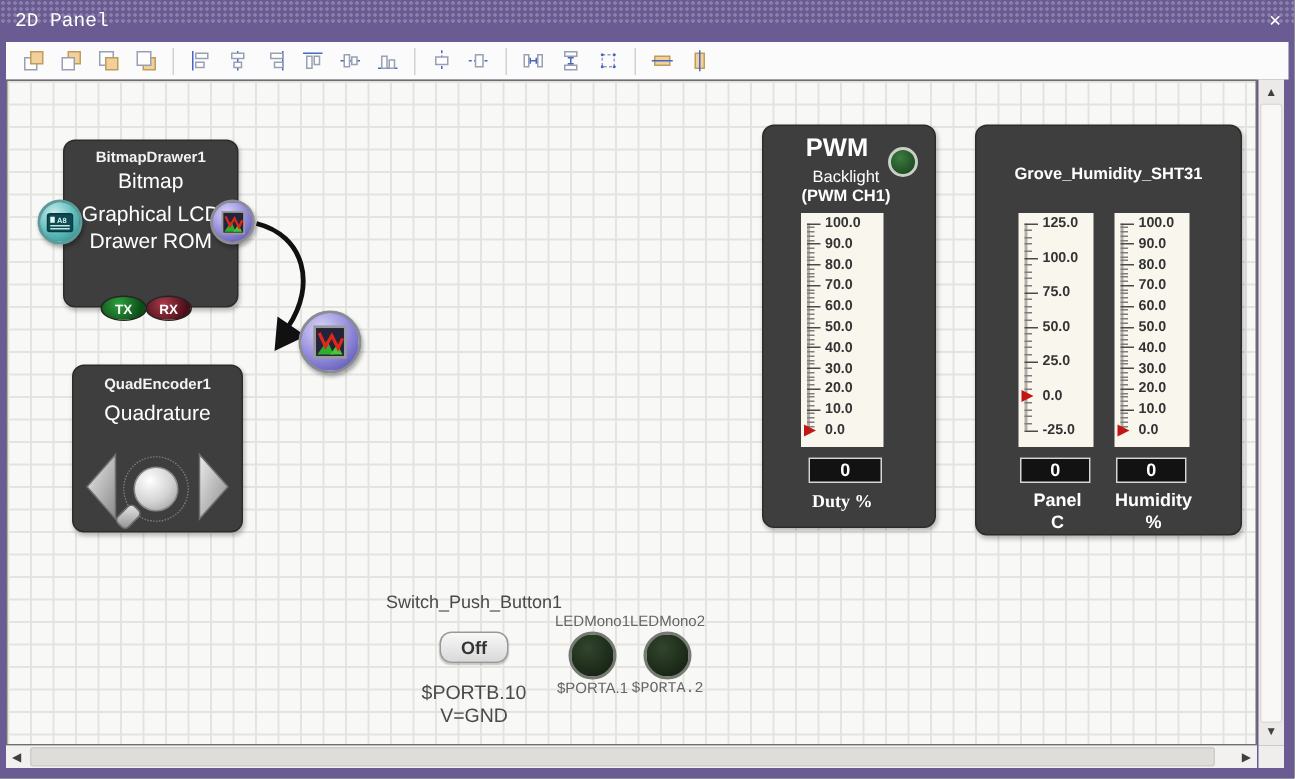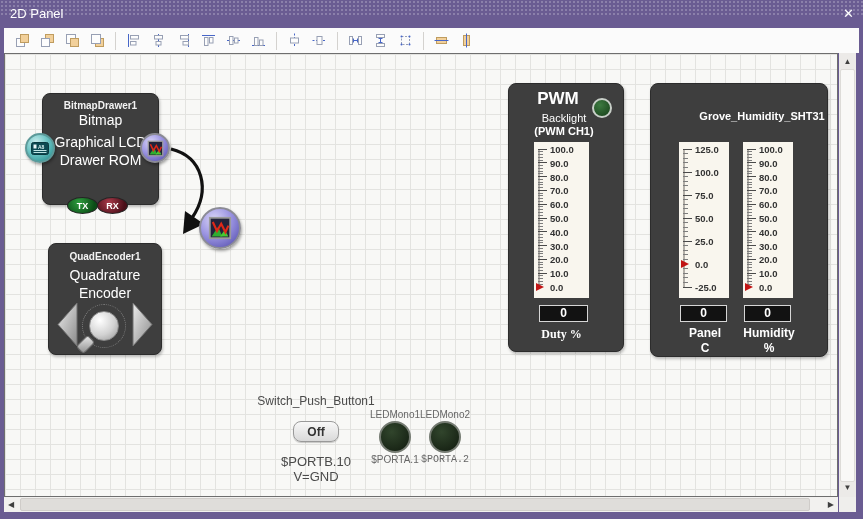--- a/index.html
+++ b/index.html
@@ -1,21 +1,21 @@
 <!DOCTYPE html>
 <html style="--titlebar: #6a5c92; --toolbar-bg: #fbfbfb; --canvas-bg: #f8f8f6; --grid-line: #e3e3e0; --block-bg: #3e3e3e; --gauge-bg: #f9f6ee; --pointer-red: #c21515; --value-box-bg: #121212; --led-green-dark: #182415; --pwm-led-green: #1d4a20; --tx-green: #0b4d16; --rx-red: #4a0e18; --pin-purple: #5d57b4; --pin-teal: #2f9494; --button-face: #f8f8f8;"><head>
 <meta charset="utf-8">
 <style>
   html,body{margin:0;padding:0;}
   body{font-family:"Liberation Sans","DejaVu Sans",sans-serif; background:#444;}
   .window{position:relative;width:863px;height:519px;background:var(--titlebar,#6a5c92);overflow:hidden;}
   .titlebar{position:absolute;left:0;top:0;width:863px;height:16px;
     background-color:var(--titlebar,#6a5c92);
     background-image:radial-gradient(rgba(255,255,255,0.22) 1px, transparent 1.4px);
-    background-size:4px 4px;}
+    background-size:4px 4px;font-family:Liberation Mono, monospace;}
   .titlebar-text{position:absolute;left:10px;top:0;line-height:28px;color:#ffffff;font-size:13px;}
   .close-btn{position:absolute;right:9px;top:0;line-height:28px;color:#ffffff;font-size:13px;font-weight:bold;cursor:default;}
   .toolbar{position:absolute;left:4px;top:28px;width:855px;height:25px;background:var(--toolbar-bg,#fbfbfb);
     display:flex;align-items:center;padding-left:6px;box-sizing:border-box;}
   .tool-btn{width:23px;height:21px;display:flex;align-items:center;justify-content:center;border:none;background:transparent;padding:0;margin:0 1px;}
   .tb-sep{width:1px;height:18px;background:#d4d2cf;margin:0 5px;}
   .viewport{position:absolute;left:4px;top:53px;width:834px;height:444px;box-sizing:border-box;
     border:1px solid #6e6e6e;
     background-color:var(--canvas-bg,#f8f8f6);
     background-image:linear-gradient(var(--grid-line,#e3e3e0) 1px, transparent 1px),
@@ -244,21 +244,20 @@
         <rect x="1.5" y="1.5" width="17" height="17" fill="#23233a" stroke="#9a9a9a" stroke-width="1.5"></rect>
         <polygon points="3,17 8.5,9 12,17" fill="#2fae2f"></polygon>
         <polygon points="10,17 14,11.5 17,17" fill="#46c832"></polygon>
         <polyline points="4,5 7.5,12.5 11,6.5 14.5,13.5 17,8" fill="none" stroke="#e02818" stroke-width="1.8"></polyline>
       </svg>
     </div>
 
     <div class="block" style="left:43px;top:189px;width:112px;height:110px;">
       <div class="block-name" style="margin-top:7px;">QuadEncoder1</div>
       <div class="block-title" style="margin-top:4px;">Quadrature</div>
-      <div class="block-title">Encoder</div>
       <svg style="position:absolute;left:7px;top:57px;" width="23" height="47">
         <defs>
             <linearGradient id="gL" x1="0" y1="0" x2="1" y2="1">
           <stop offset="0" stop-color="#ececec"></stop>
               <stop offset="1" stop-color="#8a8a8a"></stop>
             </linearGradient>
           </defs>
         <polygon points="21,2 21,45 2,23.5" fill="url(#gL)" stroke="#6f6f6f"></polygon>
       </svg>
       <svg style="position:absolute;left:82px;top:57px;" width="23" height="47">
@@ -344,21 +343,21 @@
           <div class="g-label" style="top: 117.4px;">20.0</div>
           <div class="g-label" style="top: 131.2px;">10.0</div>
           <div class="g-pointer" style="top: 141px;"></div>
           <div class="g-label" style="top: 145px;">0.0</div>
         </div>
       <div class="valbox" style="left:30px;top:221px;width:49px;height:17px;">0</div>
       <div class="panel-sub b" style="left:0;top:243px;width:105px;font-size:12px;font-family:Liberation Serif, serif;">Duty %</div>
     </div>
 
     <div class="block" style="left:645px;top:29px;width:176px;height:272px;">
-      <div class="panel-sub b" style="left:0;top:26px;width:176px;padding-left:23px;">Grove_Humidity_SHT31</div>
+      <div class="panel-sub b" style="left:0;top:26px;width:176px;">Grove_Humidity_SHT31</div>
       <div class="gauge" style="left:28px;top:58px;width:50px;height:156px;">
           <div class="g-base" style="top: 7px; height: 138px;"></div>
           <div class="g-tick-major" style="top: 6.5px;"></div>
           <div class="g-tick-minor" style="top: 11.1px;"></div>
           <div class="g-tick-minor" style="top: 15.7px;"></div>
           <div class="g-tick-minor" style="top: 20.3px;"></div>
           <div class="g-tick-minor" style="top: 24.9px;"></div>
           <div class="g-tick-major" style="top: 29.5px;"></div>
           <div class="g-tick-minor" style="top: 34.1px;"></div>
           <div class="g-tick-minor" style="top: 38.7px;"></div>

